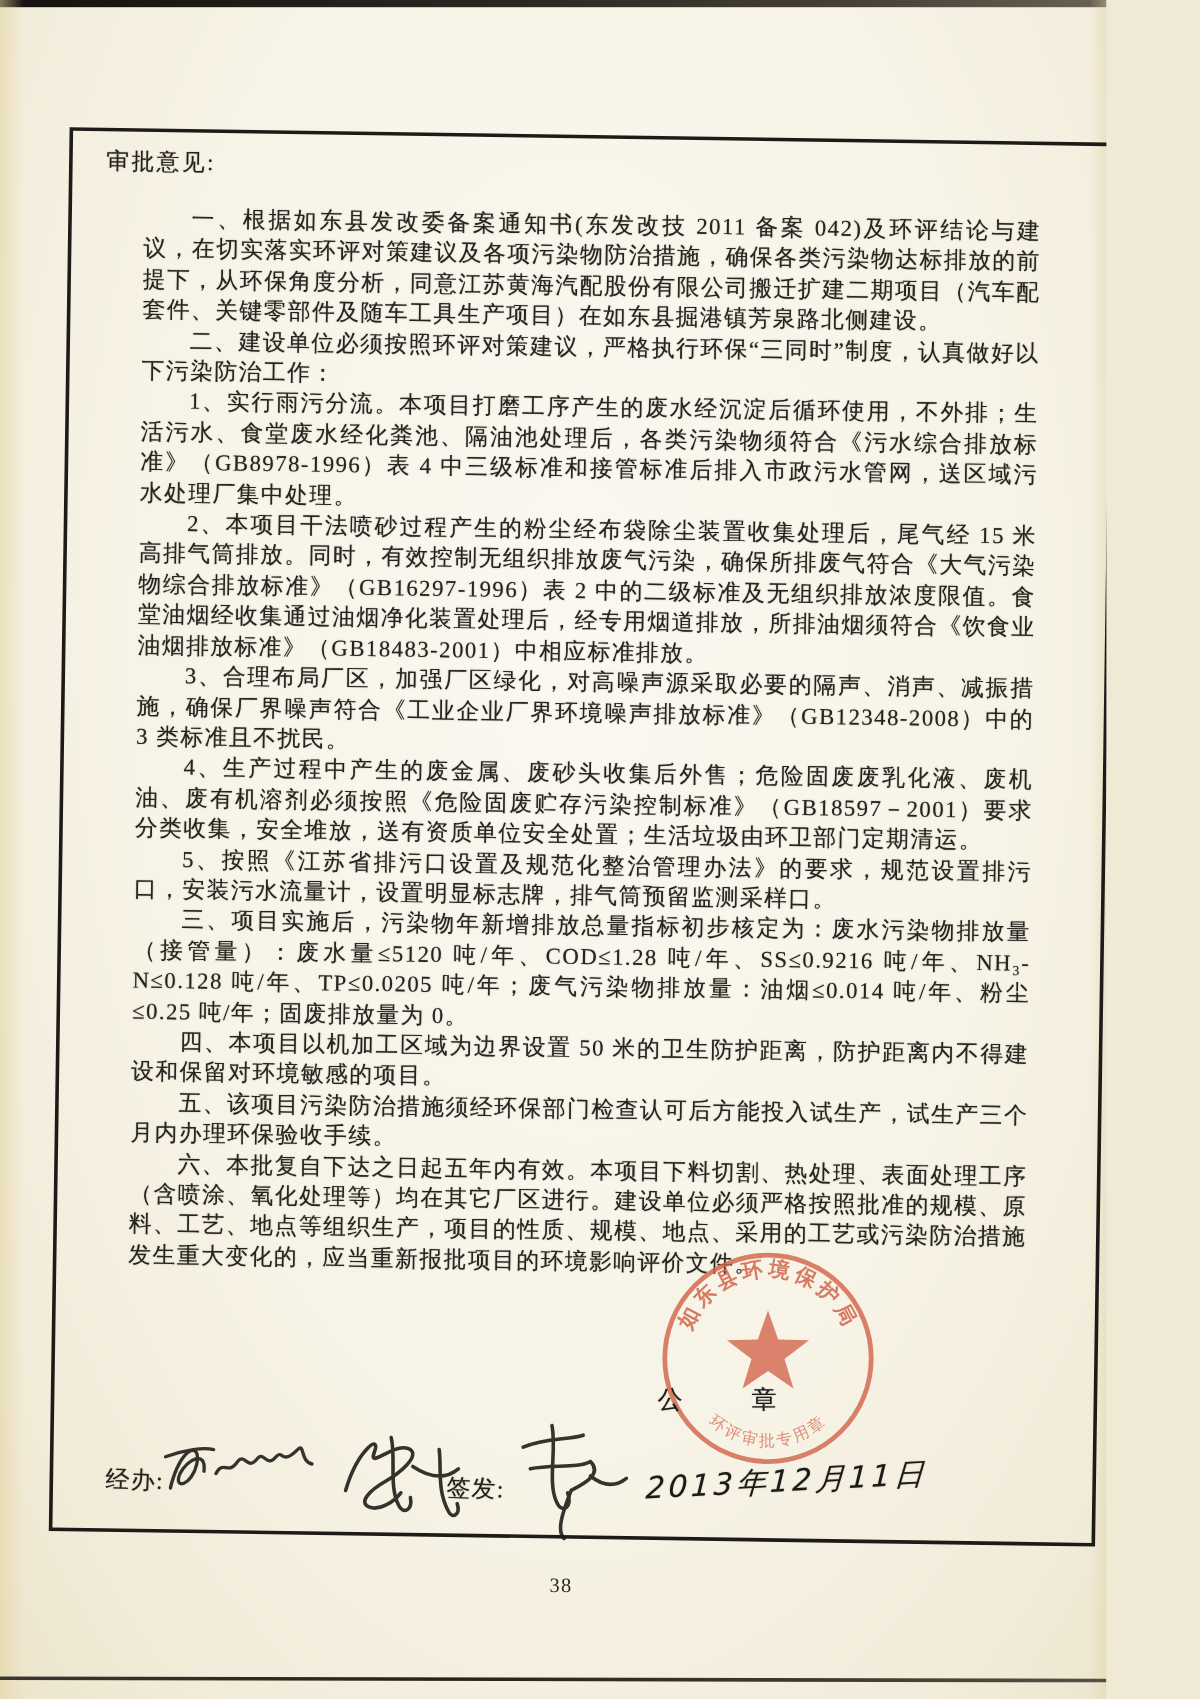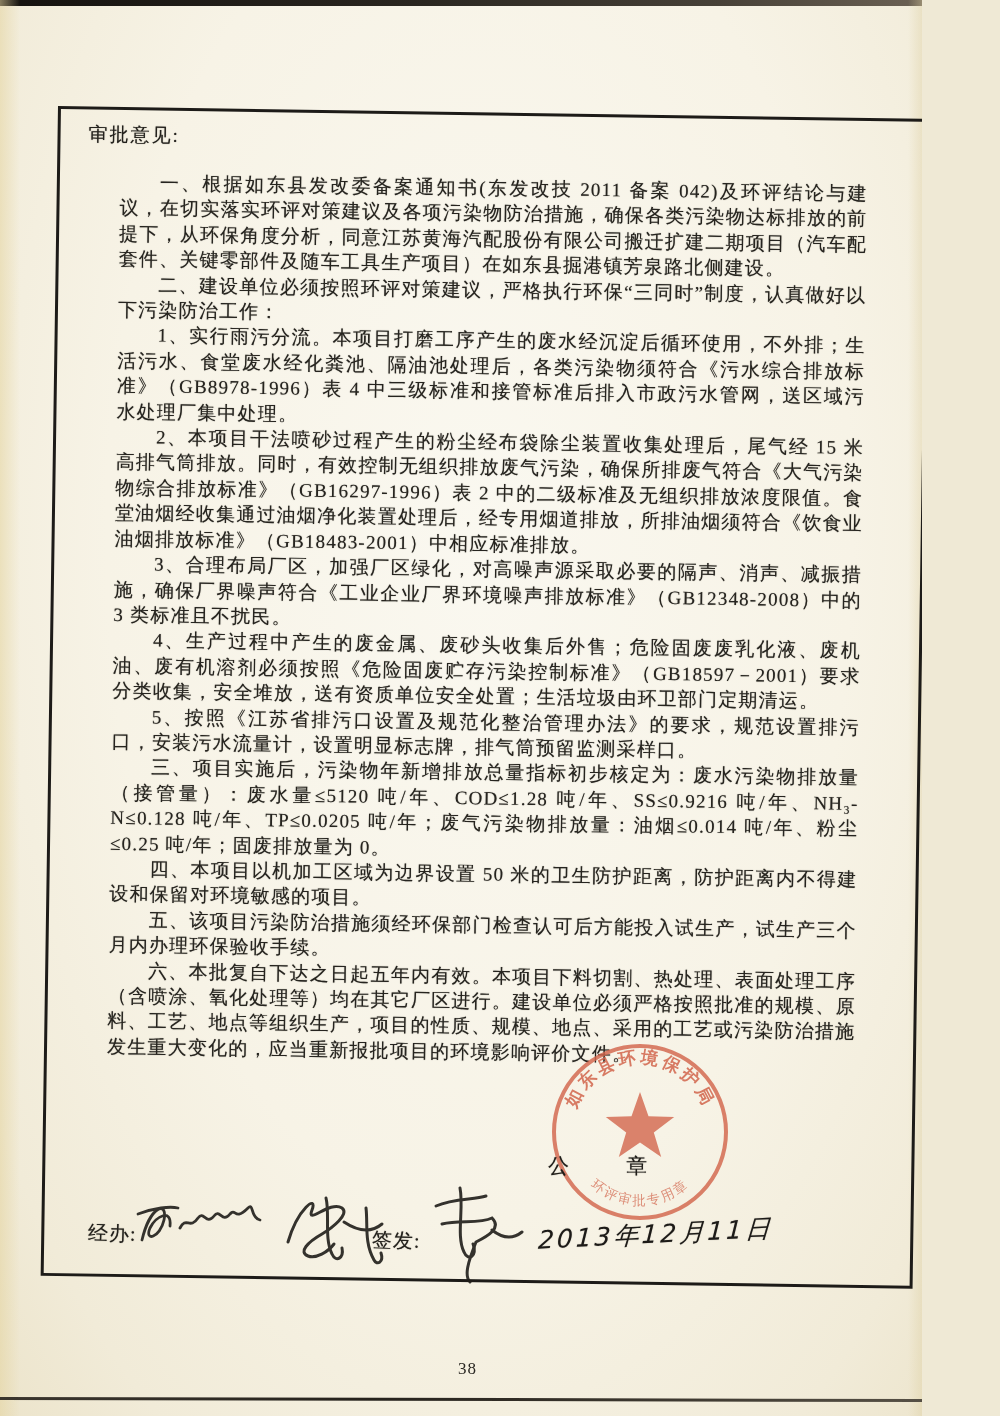--- a/index.html
+++ b/index.html
@@ -69,21 +69,21 @@
   .signatures-svg{position:absolute;left:120px;top:1178px;}
   .handwritten-date{
     position:absolute;left:538px;top:1218px;width:220px;
     font-family:"DejaVu Sans",sans-serif;font-style:italic;
     font-size:25px;color:#1c1a17;letter-spacing:3px;
     transform:rotate(-3deg) skewX(-6deg);
     text-shadow:0 0 1px rgba(20,18,15,.4);
     white-space:nowrap;
   }
   .page-number{
-    position:absolute;left:458px;top:1359px;
+    position:absolute;left:458px;top:1312px;
     font-size:17px;color:#2a2823;letter-spacing:1px;font-family:Liberation Serif, serif;
   }
 </style>
 </head>
 <body>
 
 <div class="page">
 
   <div class="scan-top-strip"></div>
   <div class="scan-left-tint"></div>

